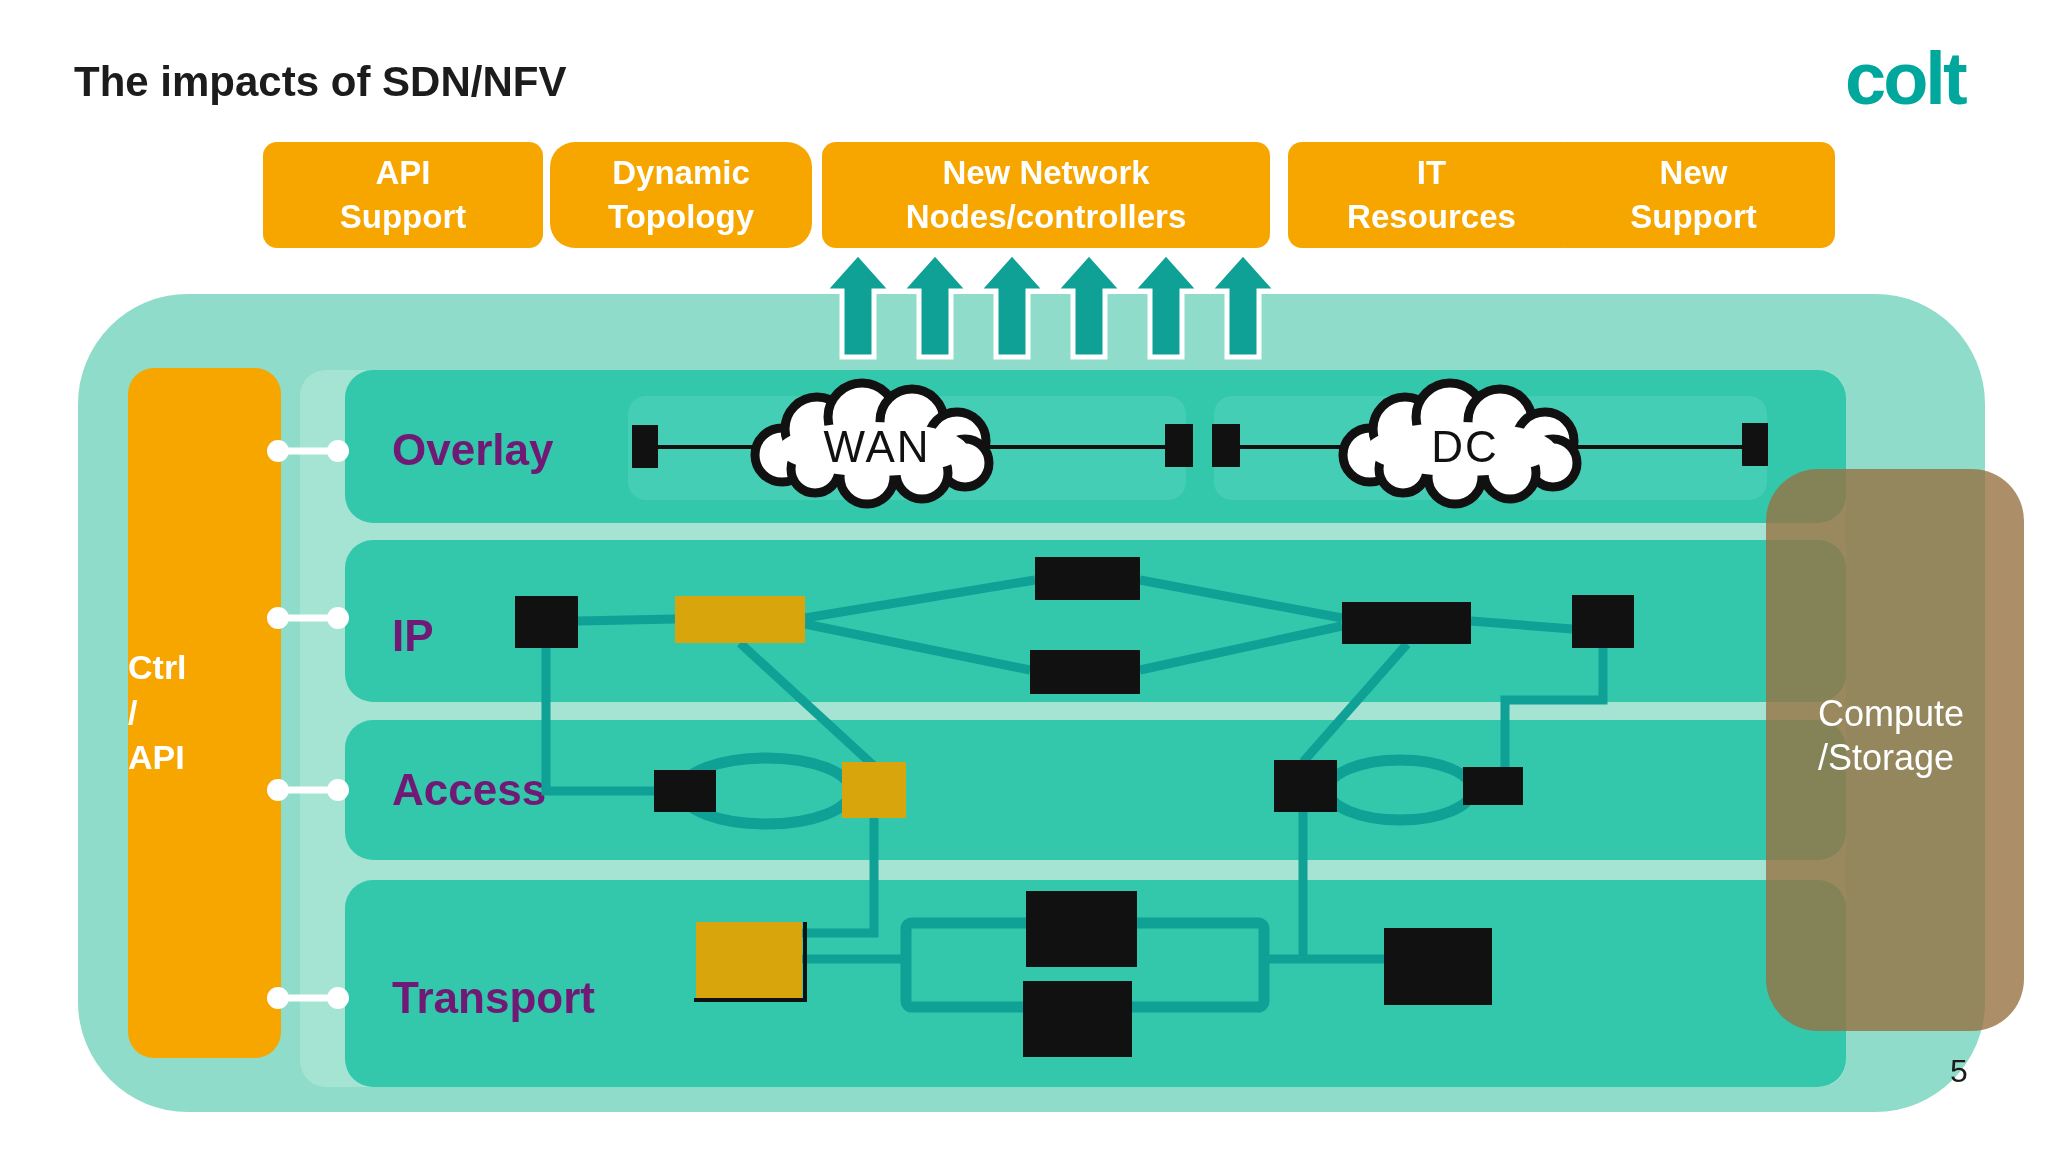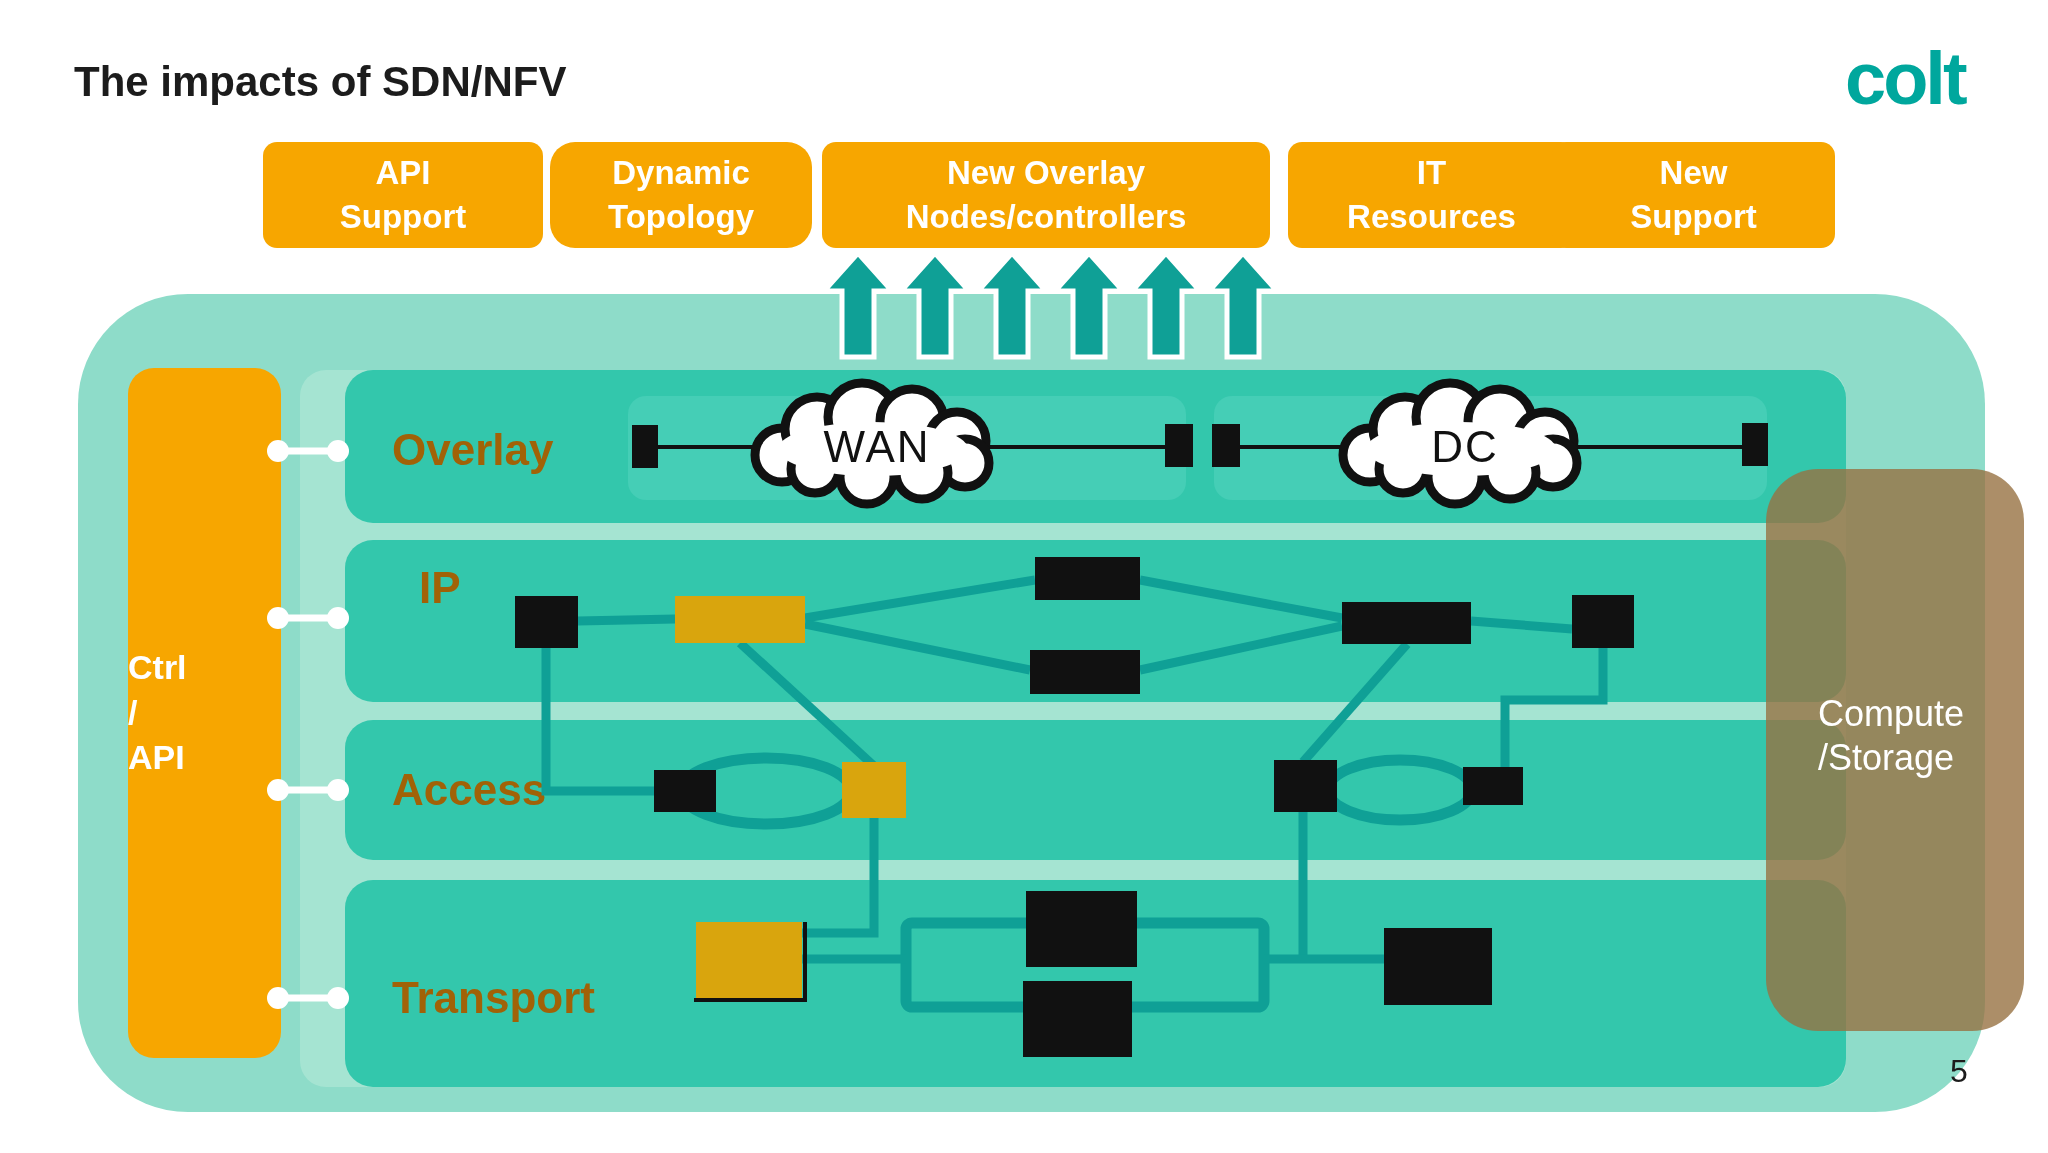--- a/index.html
+++ b/index.html
@@ -29,23 +29,23 @@
   .bar-label{position:absolute;left:128px;top:645px;width:153px;text-align:left;color:#fff;
              font-size:34px;font-weight:bold;line-height:45px;white-space:pre-line;}
   .row{position:absolute;left:345px;width:1501px;background:var(--row);border-radius:28px;}
   .r1{top:370px;height:153px;}
   .r2{top:540px;height:162px;}
   .r3{top:720px;height:140px;}
   .r4{top:880px;height:207px;}
   .panel{position:absolute;top:396px;height:104px;background:var(--panel);border-radius:18px;}
   .p1{left:628px;width:558px;}
   .p2{left:1214px;width:553px;}
-  .row-label{position:absolute;left:392px;transform:translateY(-50%);color:#a16207;
+  .row-label{position:absolute;left:392px;transform:translateY(-50%);color:#701a75;
              font-size:44px;font-weight:bold;}
-  .l1{top:450px;}.l2{top:588px;margin-left:27px;}.l3{top:790px;}.l4{top:998px;}
+  .l1{top:450px;}.l2{top:636px;}.l3{top:790px;}.l4{top:998px;}
   
   .diagram{position:absolute;left:0;top:0;pointer-events:none;}
   .nl{fill:none;stroke:var(--teal_dark);stroke-width:9px;}
   .ring{fill:none;stroke:var(--teal_dark);stroke-width:11px;}
   .blkline{fill:none;stroke:var(--ink);stroke-width:4px;}
   .node{fill:var(--ink);}
   .gnode{fill:var(--gold);}
   .cloudc{fill:#fff;stroke:var(--ink);stroke-width:9px;}
   .cloudcover{fill:#fff;}
   .cloudtxt{fill:var(--ink);font-family:"Liberation Sans",sans-serif;font-size:44px;letter-spacing:2px;}
@@ -68,21 +68,21 @@
 
   <div class="top-box b1">
     <span>API
 Support</span>
   </div>
   <div class="top-box b2">
     <span>Dynamic
 Topology</span>
   </div>
   <div class="top-box b3">
-    <span>New Overlay
+    <span>New Network
 Nodes/controllers</span>
   </div>
   <div class="top-box b4">
     <span>IT
 Resources</span>
   </div>
   <div class="top-box b5">
     <span>New
 Support</span>
   </div>

